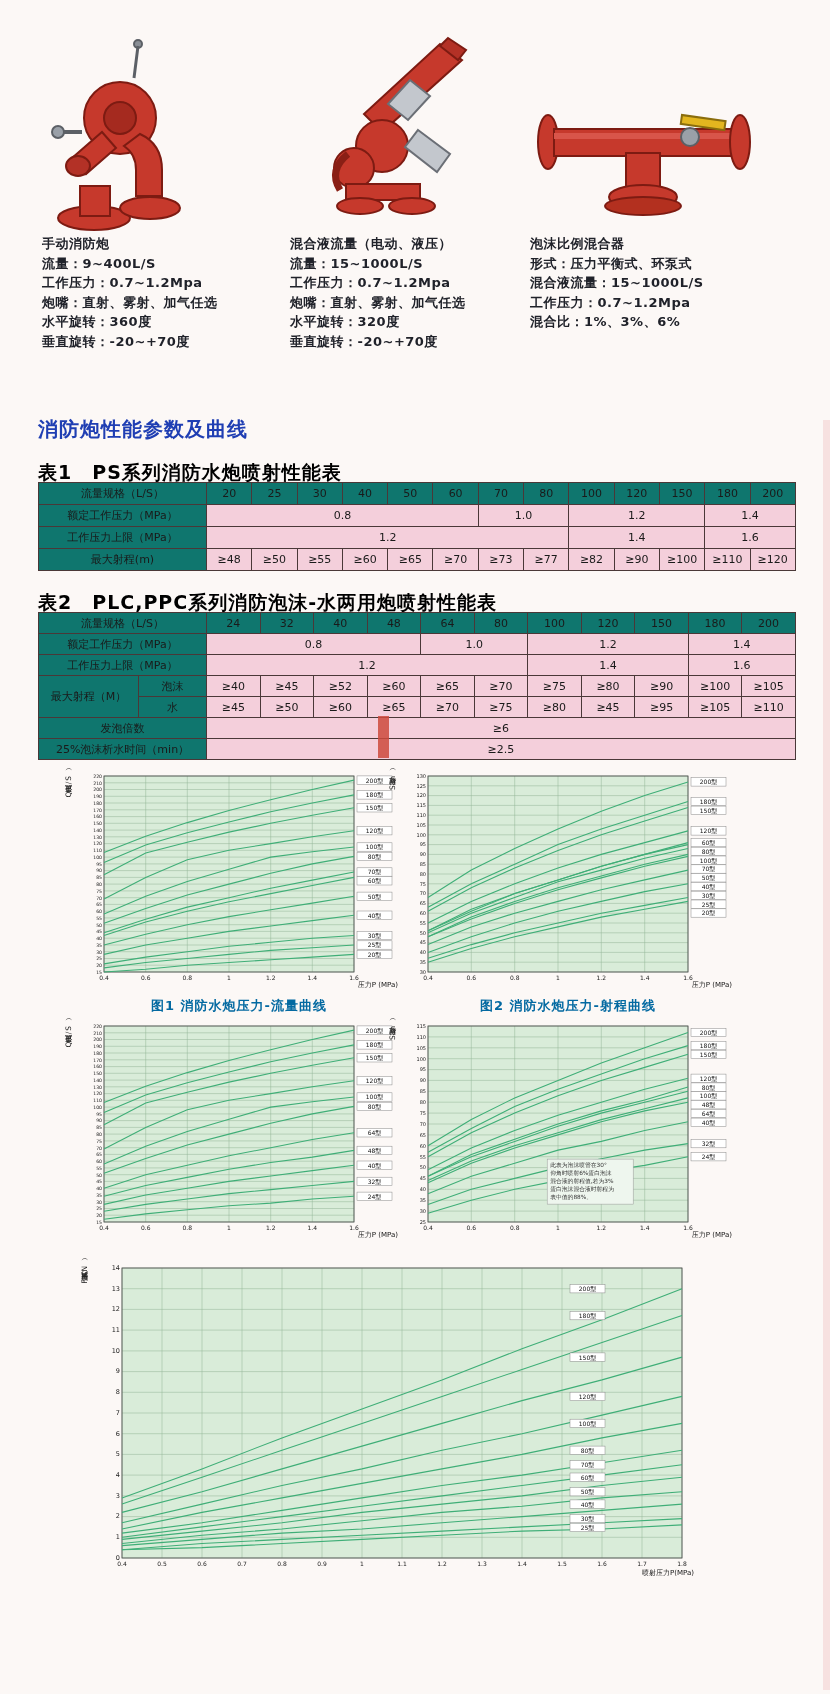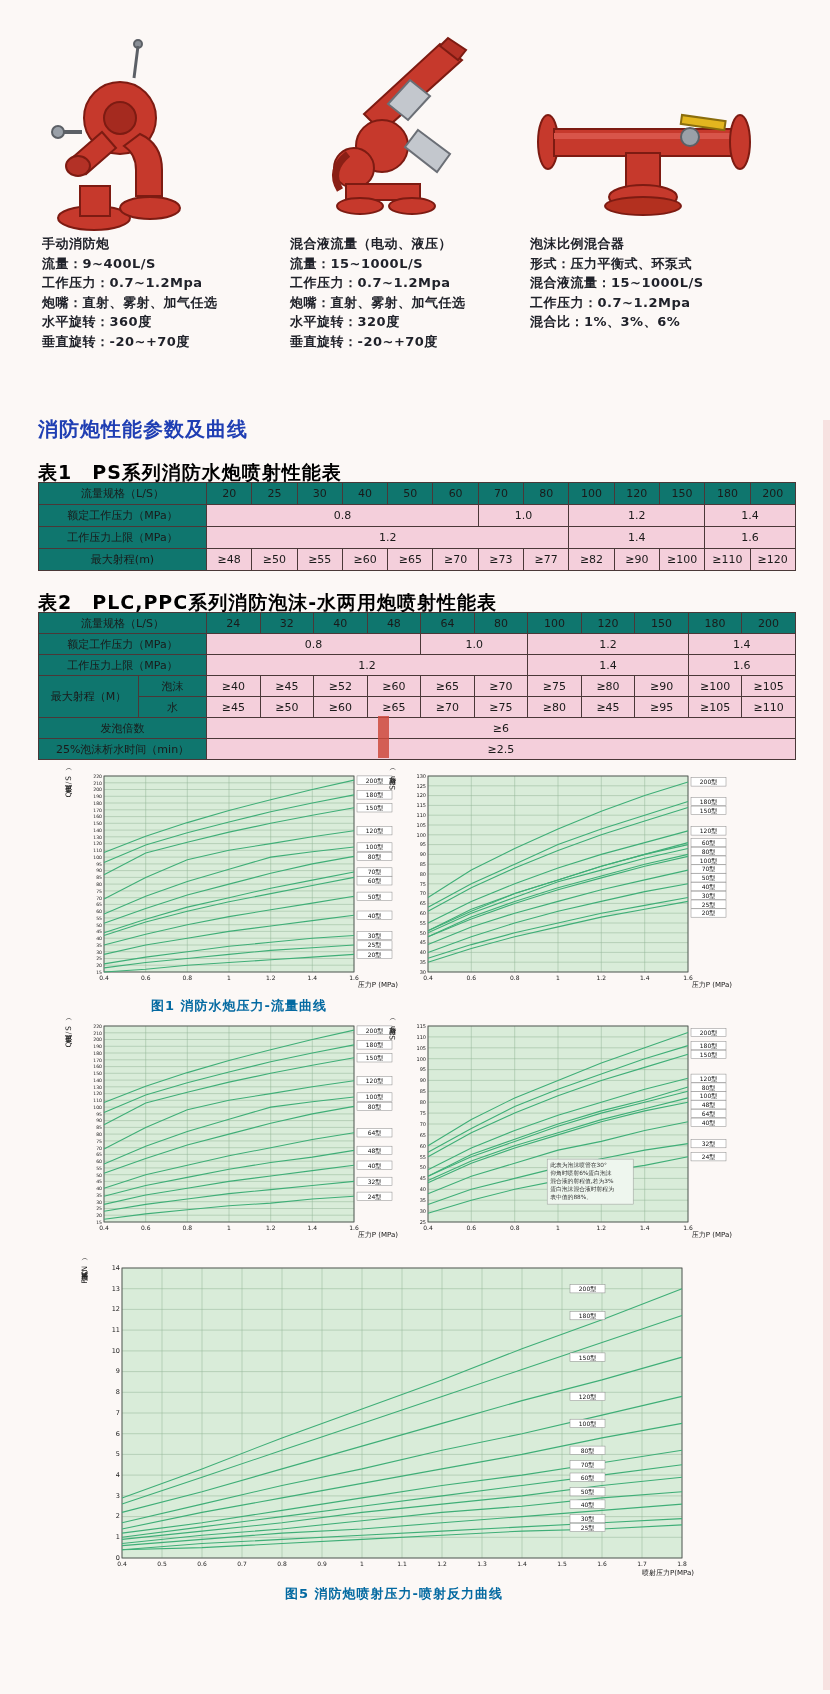--- a/index.html
+++ b/index.html
@@ -509,20 +509,21 @@
       <rect x="289" y="114.4" width="35" height="8.4" fill="#fff" stroke="#888" stroke-width="0.5"></rect>
       <text x="306.5" y="121.0" font-size="6" text-anchor="middle" fill="#111">40型</text>
       <rect x="289" y="123.2" width="35" height="8.4" fill="#fff" stroke="#888" stroke-width="0.5"></rect>
       <text x="306.5" y="129.8" font-size="6" text-anchor="middle" fill="#111">30型</text>
       <rect x="289" y="132.0" width="35" height="8.4" fill="#fff" stroke="#888" stroke-width="0.5"></rect>
       <text x="306.5" y="138.6" font-size="6" text-anchor="middle" fill="#111">25型</text>
       <rect x="289" y="140.8" width="35" height="8.4" fill="#fff" stroke="#888" stroke-width="0.5"></rect>
       <text x="306.5" y="147.4" font-size="6" text-anchor="middle" fill="#111">20型</text>
       <text x="330" y="219" font-size="7" text-anchor="end" fill="#111">压力P (MPa)</text>
     </svg>
+  <figcaption>图2 消防水炮压力-射程曲线</figcaption>
 </figure>
 
 <figure class="chart" id="fig3">
   <div class="ylab">流量Q（L/S）</div>
   <svg width="322" height="222" viewBox="0 0 322 222">
       <rect x="26" y="8" width="250" height="196" fill="#d9ecd9"></rect>
       <line x1="26" y1="204.0" x2="276" y2="204.0" stroke="#93b597" stroke-width="0.5"></line>
       <text x="24" y="205.8" font-size="4.6" text-anchor="end" fill="#222">15</text>
       <line x1="26" y1="197.2" x2="276" y2="197.2" stroke="#93b597" stroke-width="0.5"></line>
       <text x="24" y="199" font-size="4.6" text-anchor="end" fill="#222">20</text>
@@ -830,14 +831,13 @@
       <rect x="478" y="229.5" width="35" height="8.4" fill="#fff" stroke="#888" stroke-width="0.5"></rect>
       <text x="495.5" y="236.1" font-size="6" text-anchor="middle" fill="#111">50型</text>
       <rect x="478" y="241.9" width="35" height="8.4" fill="#fff" stroke="#888" stroke-width="0.5"></rect>
       <text x="495.5" y="248.5" font-size="6" text-anchor="middle" fill="#111">40型</text>
       <rect x="478" y="256.4" width="35" height="8.4" fill="#fff" stroke="#888" stroke-width="0.5"></rect>
       <text x="495.5" y="263.0" font-size="6" text-anchor="middle" fill="#111">30型</text>
       <rect x="478" y="265.2" width="35" height="8.4" fill="#fff" stroke="#888" stroke-width="0.5"></rect>
       <text x="495.5" y="271.8" font-size="6" text-anchor="middle" fill="#111">25型</text>
       <text x="602" y="317" font-size="7" text-anchor="end" fill="#111">喷射压力P(MPa)</text>
     </svg>
-  <figcaption>图5 消防炮喷射压力-喷射反力曲线</figcaption>
 </figure>
 
 </body></html>

